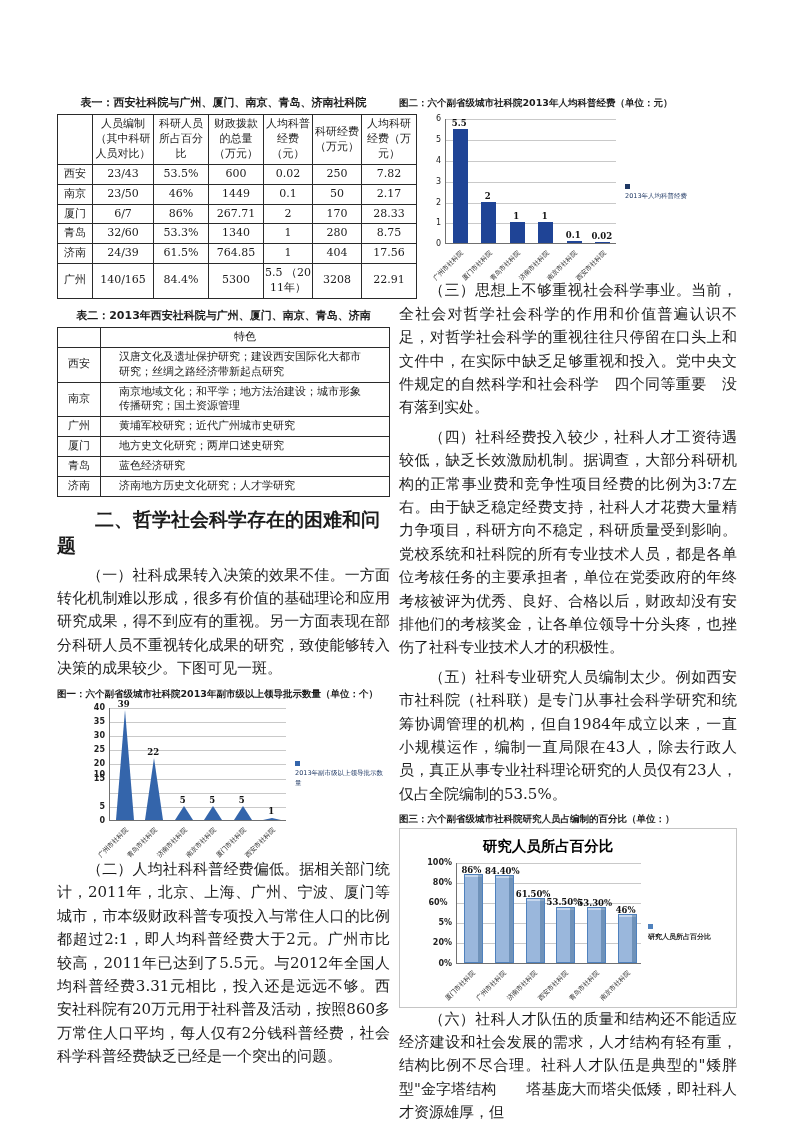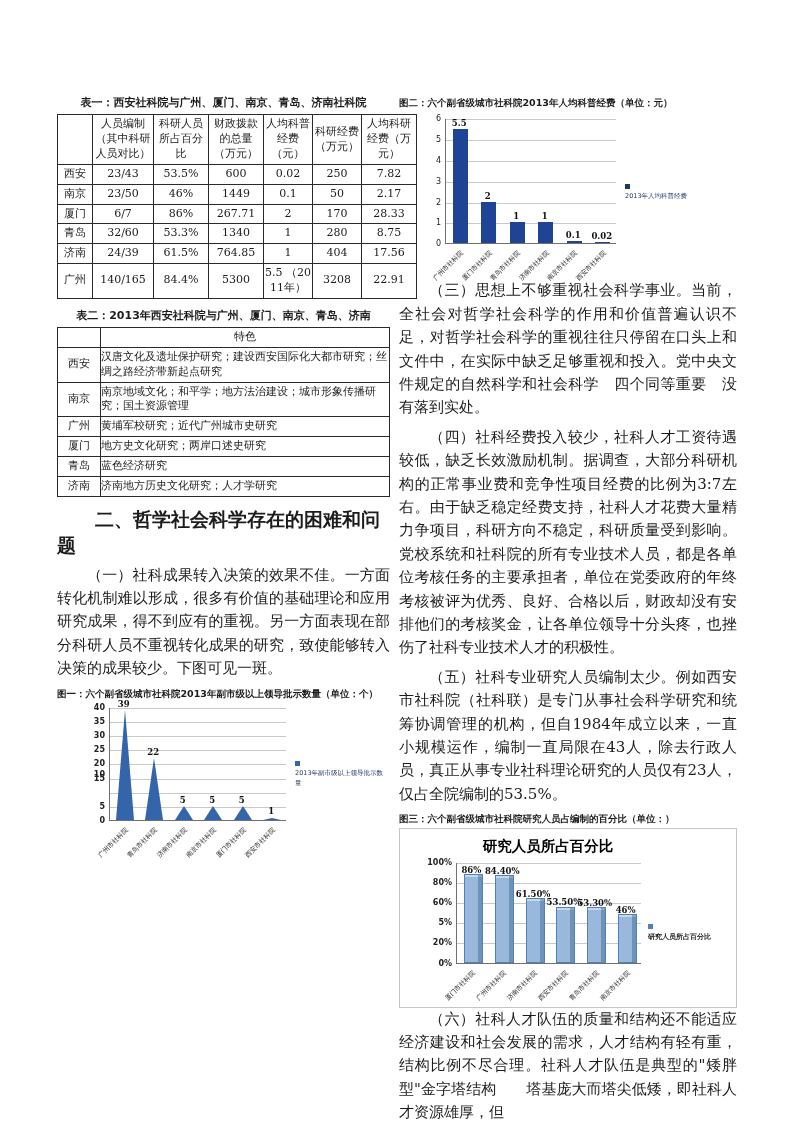--- a/index.html
+++ b/index.html
@@ -11,21 +11,21 @@
   .col-left{left:57px;width:333px;}
   .col-right{left:399px;width:338px;}
 
   .tbl-caption{
     font-family:"DejaVu Sans", sans-serif;font-weight:bold;font-size:11px;
     text-align:center;margin:0 0 4px 0;line-height:1.3;
   }
   table{border-collapse:collapse;width:100%;font-size:11px;table-layout:fixed;}
   td,th{border:1px solid #2a2a2a;text-align:center;vertical-align:middle;
     padding:2px 1px;line-height:1.35;font-weight:normal;word-break:break-all;}
-  .t2 td.feature{text-align:left;padding:2px 0;word-break:normal;}
+  .t2 td.feature{text-align:left;padding:2px 18px;word-break:normal;}
 
   .section-heading{
     font-family:"DejaVu Sans", sans-serif;font-weight:bold;font-size:19px;
     margin:10px 0 5px 0;text-indent:2em;
   }
   .para{
     font-size:15px;line-height:23.4px;text-align:justify;text-indent:2em;
     margin:0 0 6px 0;
   }
   .fig-caption{
@@ -214,20 +214,21 @@
       <div class="vlabel" style="left: 103.75px; top: 92.875px;">5</div>
       <div class="xlabel" style="left: 53.75px; top: 124px;">济南市社科院</div>
       <div class="vlabel" style="left: 133.25px; top: 92.875px;">5</div>
       <div class="xlabel" style="left: 83.25px; top: 124px;">南京市社科院</div>
       <div class="vlabel" style="left: 162.75px; top: 92.875px;">5</div>
       <div class="xlabel" style="left: 112.75px; top: 124px;">厦门市社科院</div>
       <div class="vlabel" style="left: 192.25px; top: 104.175px;">1</div>
       <div class="xlabel" style="left: 142.25px; top: 124px;">西安市社科院</div>
     </div>
 
+  <p class="para">（二）人均社科科普经费偏低。据相关部门统计，2011年，北京、上海、广州、宁波、厦门等城市，市本级财政科普专项投入与常住人口的比例都超过2:1，即人均科普经费大于2元。广州市比较高，2011年已达到了5.5元。与2012年全国人均科普经费3.31元相比，投入还是远远不够。西安社科院有20万元用于社科普及活动，按照860多万常住人口平均，每人仅有2分钱科普经费，社会科学科普经费缺乏已经是一个突出的问题。</p>
 </div>
 
 <div class="col col-right">
 
   <div class="fig-caption" style="margin-top:0;">图二：六个副省级城市社科院2013年人均科普经费（单位：元）</div>
   <div class="chart fig2">
     <div class="plot">
         <div class="gridline" style="top: 104.167px;"></div>
         <div class="gridline" style="top: 83.3333px;"></div>
         <div class="gridline" style="top: 62.5px;"></div>
@@ -286,21 +287,21 @@
         <div class="vbar" style="left: 130.25px; width: 17px; height: 53.833px; background: rgb(154, 183, 220); border: 1px solid rgb(79, 129, 189);"></div>
         <div class="vbar" style="left: 161.083px; width: 17px; height: 46.46px; background: rgb(154, 183, 220); border: 1px solid rgb(79, 129, 189);"></div>
       </div>
     <div class="legend">
       <span class="legend-marker" style="background: rgb(79, 129, 189);"></span>
       <span>研究人员所占百分比</span>
     </div>
   <div class="ytick" style="left: 24px; top: 130px;">0%</div>
       <div class="ytick" style="left: 24px; top: 109.8px;">20%</div>
       <div class="ytick" style="left: 24px; top: 89.6px;">5%</div>
-      <div class="ytick" style="left: 24px; top: 69.4px;">60%</div>
+      <div class="ytick" style="left: 24px; top: 69.4px; text-align: center;">60%</div>
       <div class="ytick" style="left: 24px; top: 49.2px;">80%</div>
       <div class="ytick" style="left: 24px; top: 29px;">100%</div>
       <div class="vlabel" style="left: 49.4167px; top: 36.14px;">86%</div>
       <div class="xlabel" style="left: -0.583333px; top: 140px;">厦门市社科院</div>
       <div class="vlabel" style="left: 80.25px; top: 37.756px;">84.40%</div>
       <div class="xlabel" style="left: 30.25px; top: 140px;">广州市社科院</div>
       <div class="vlabel" style="left: 111.083px; top: 60.885px;">61.50%</div>
       <div class="xlabel" style="left: 61.0833px; top: 140px;">济南市社科院</div>
       <div class="vlabel" style="left: 141.917px; top: 68.965px;">53.50%</div>
       <div class="xlabel" style="left: 91.9167px; top: 140px;">西安市社科院</div>

